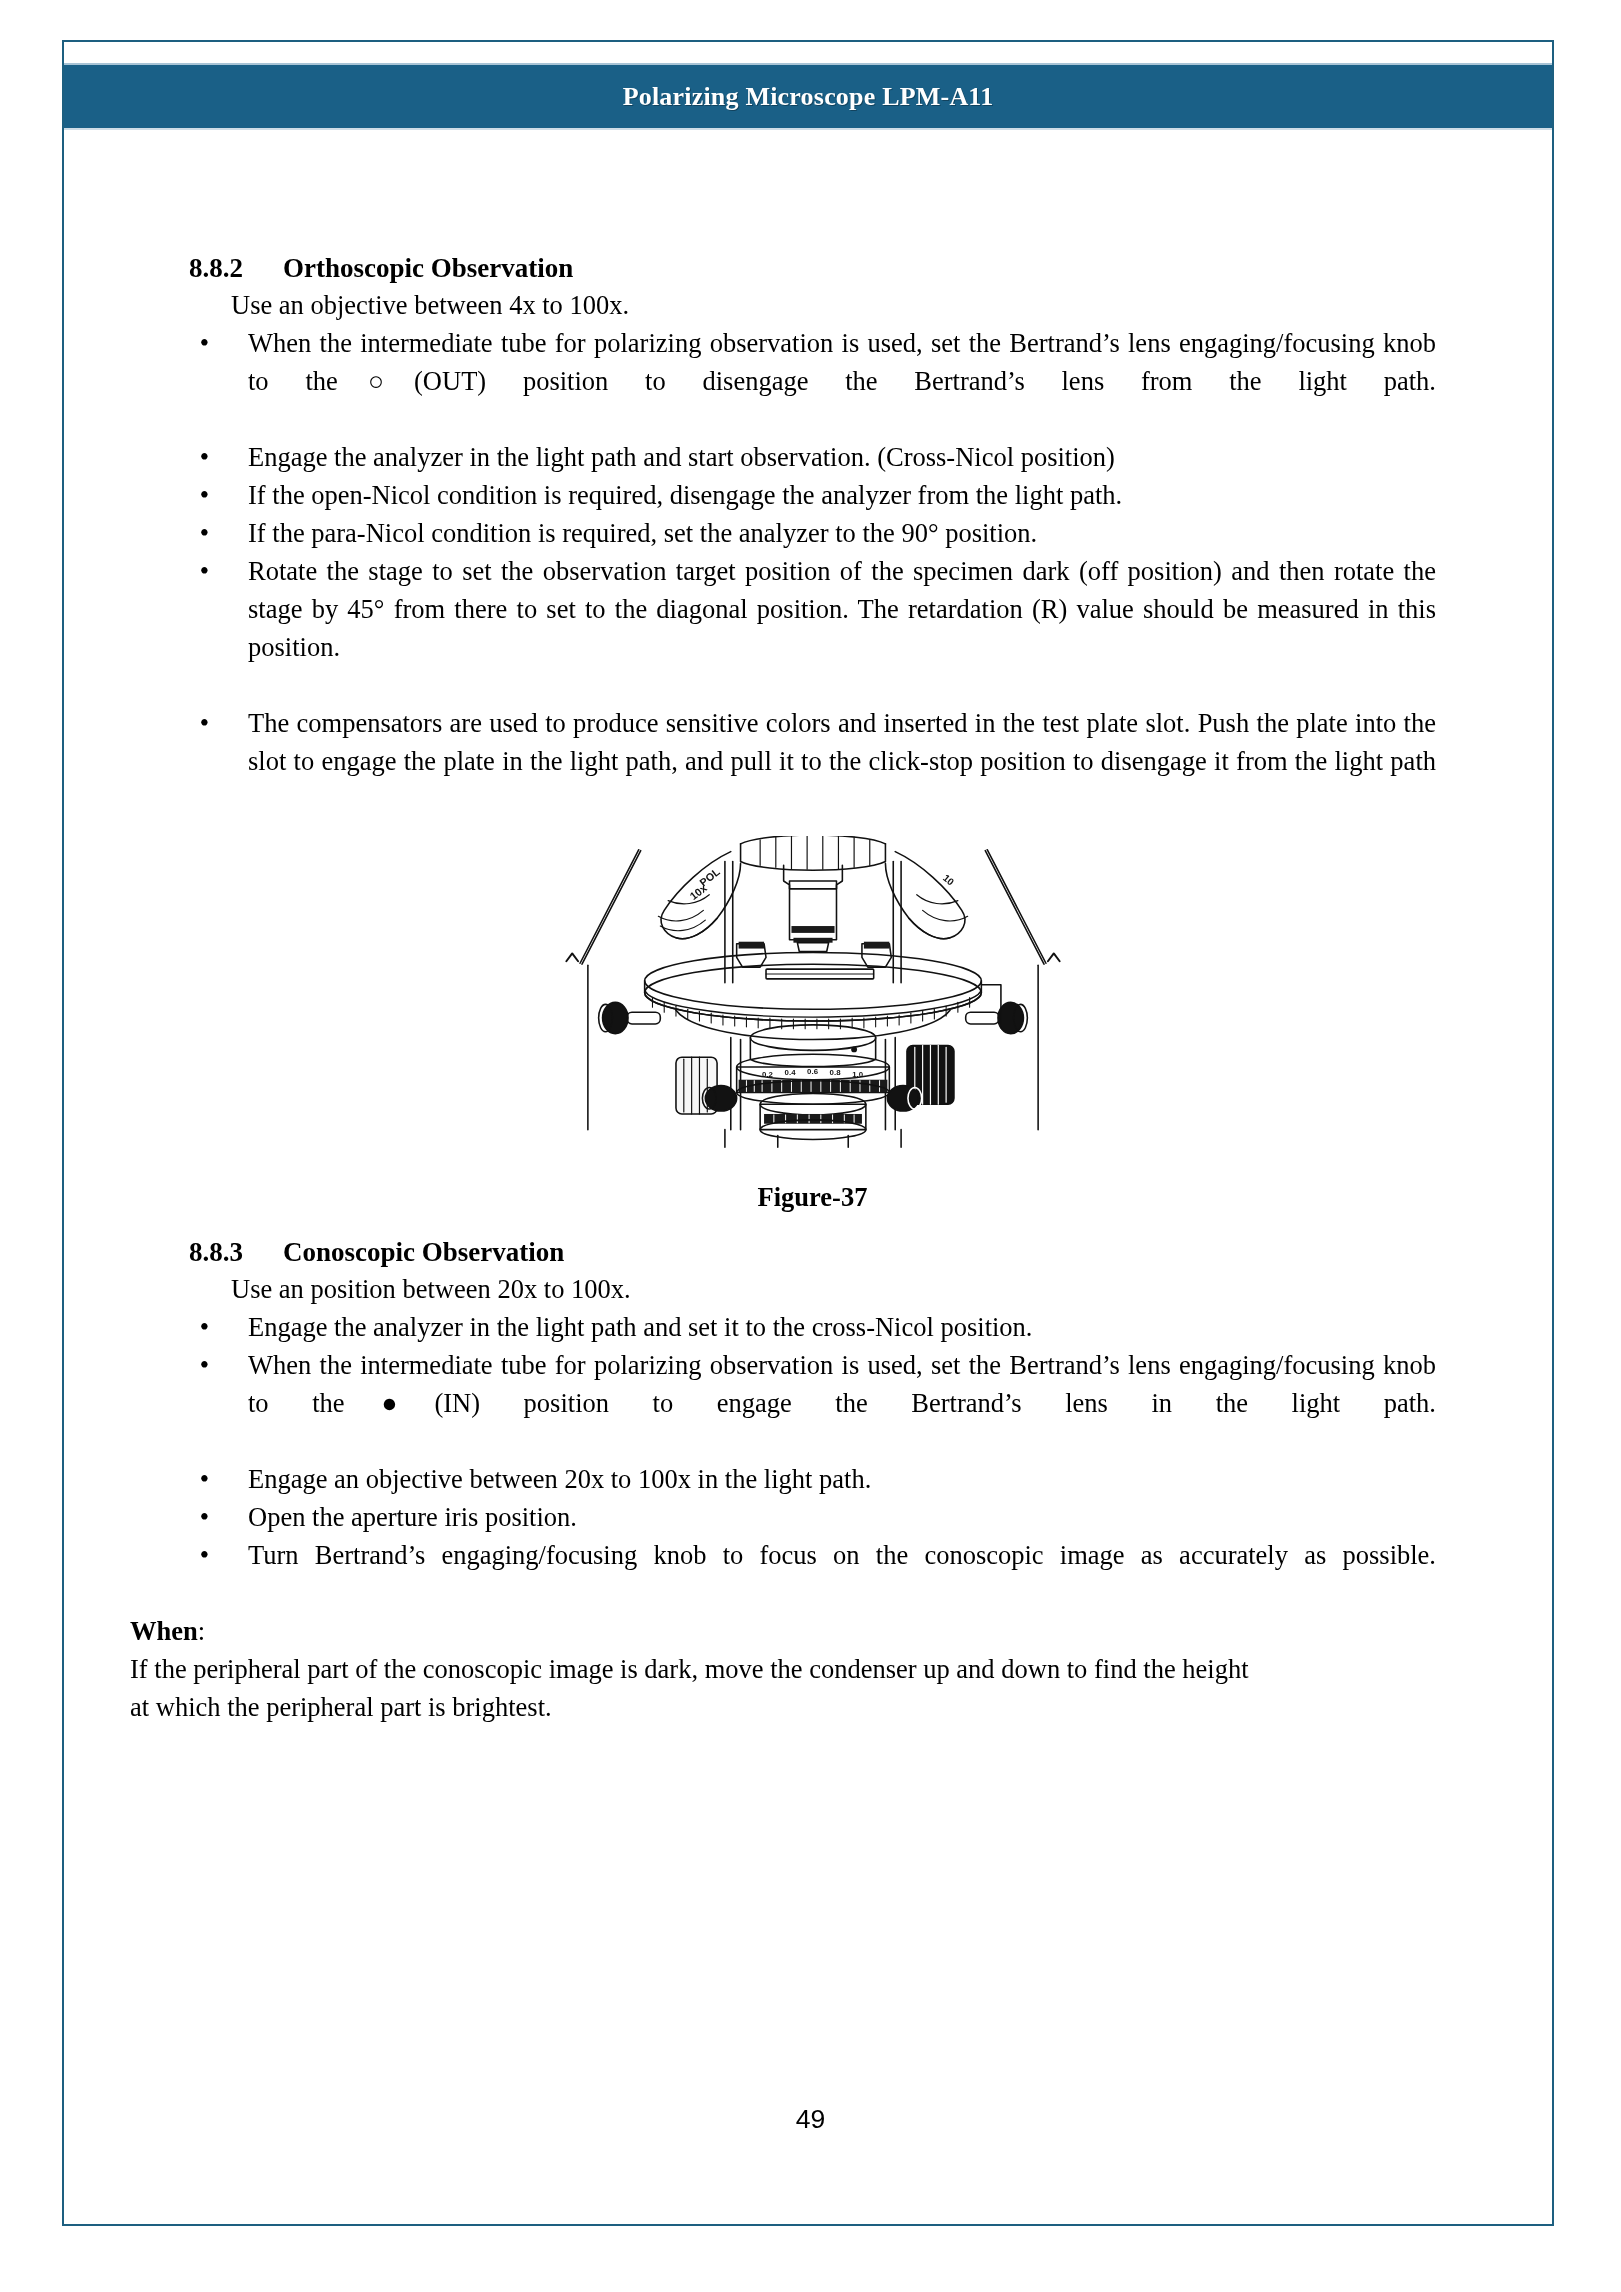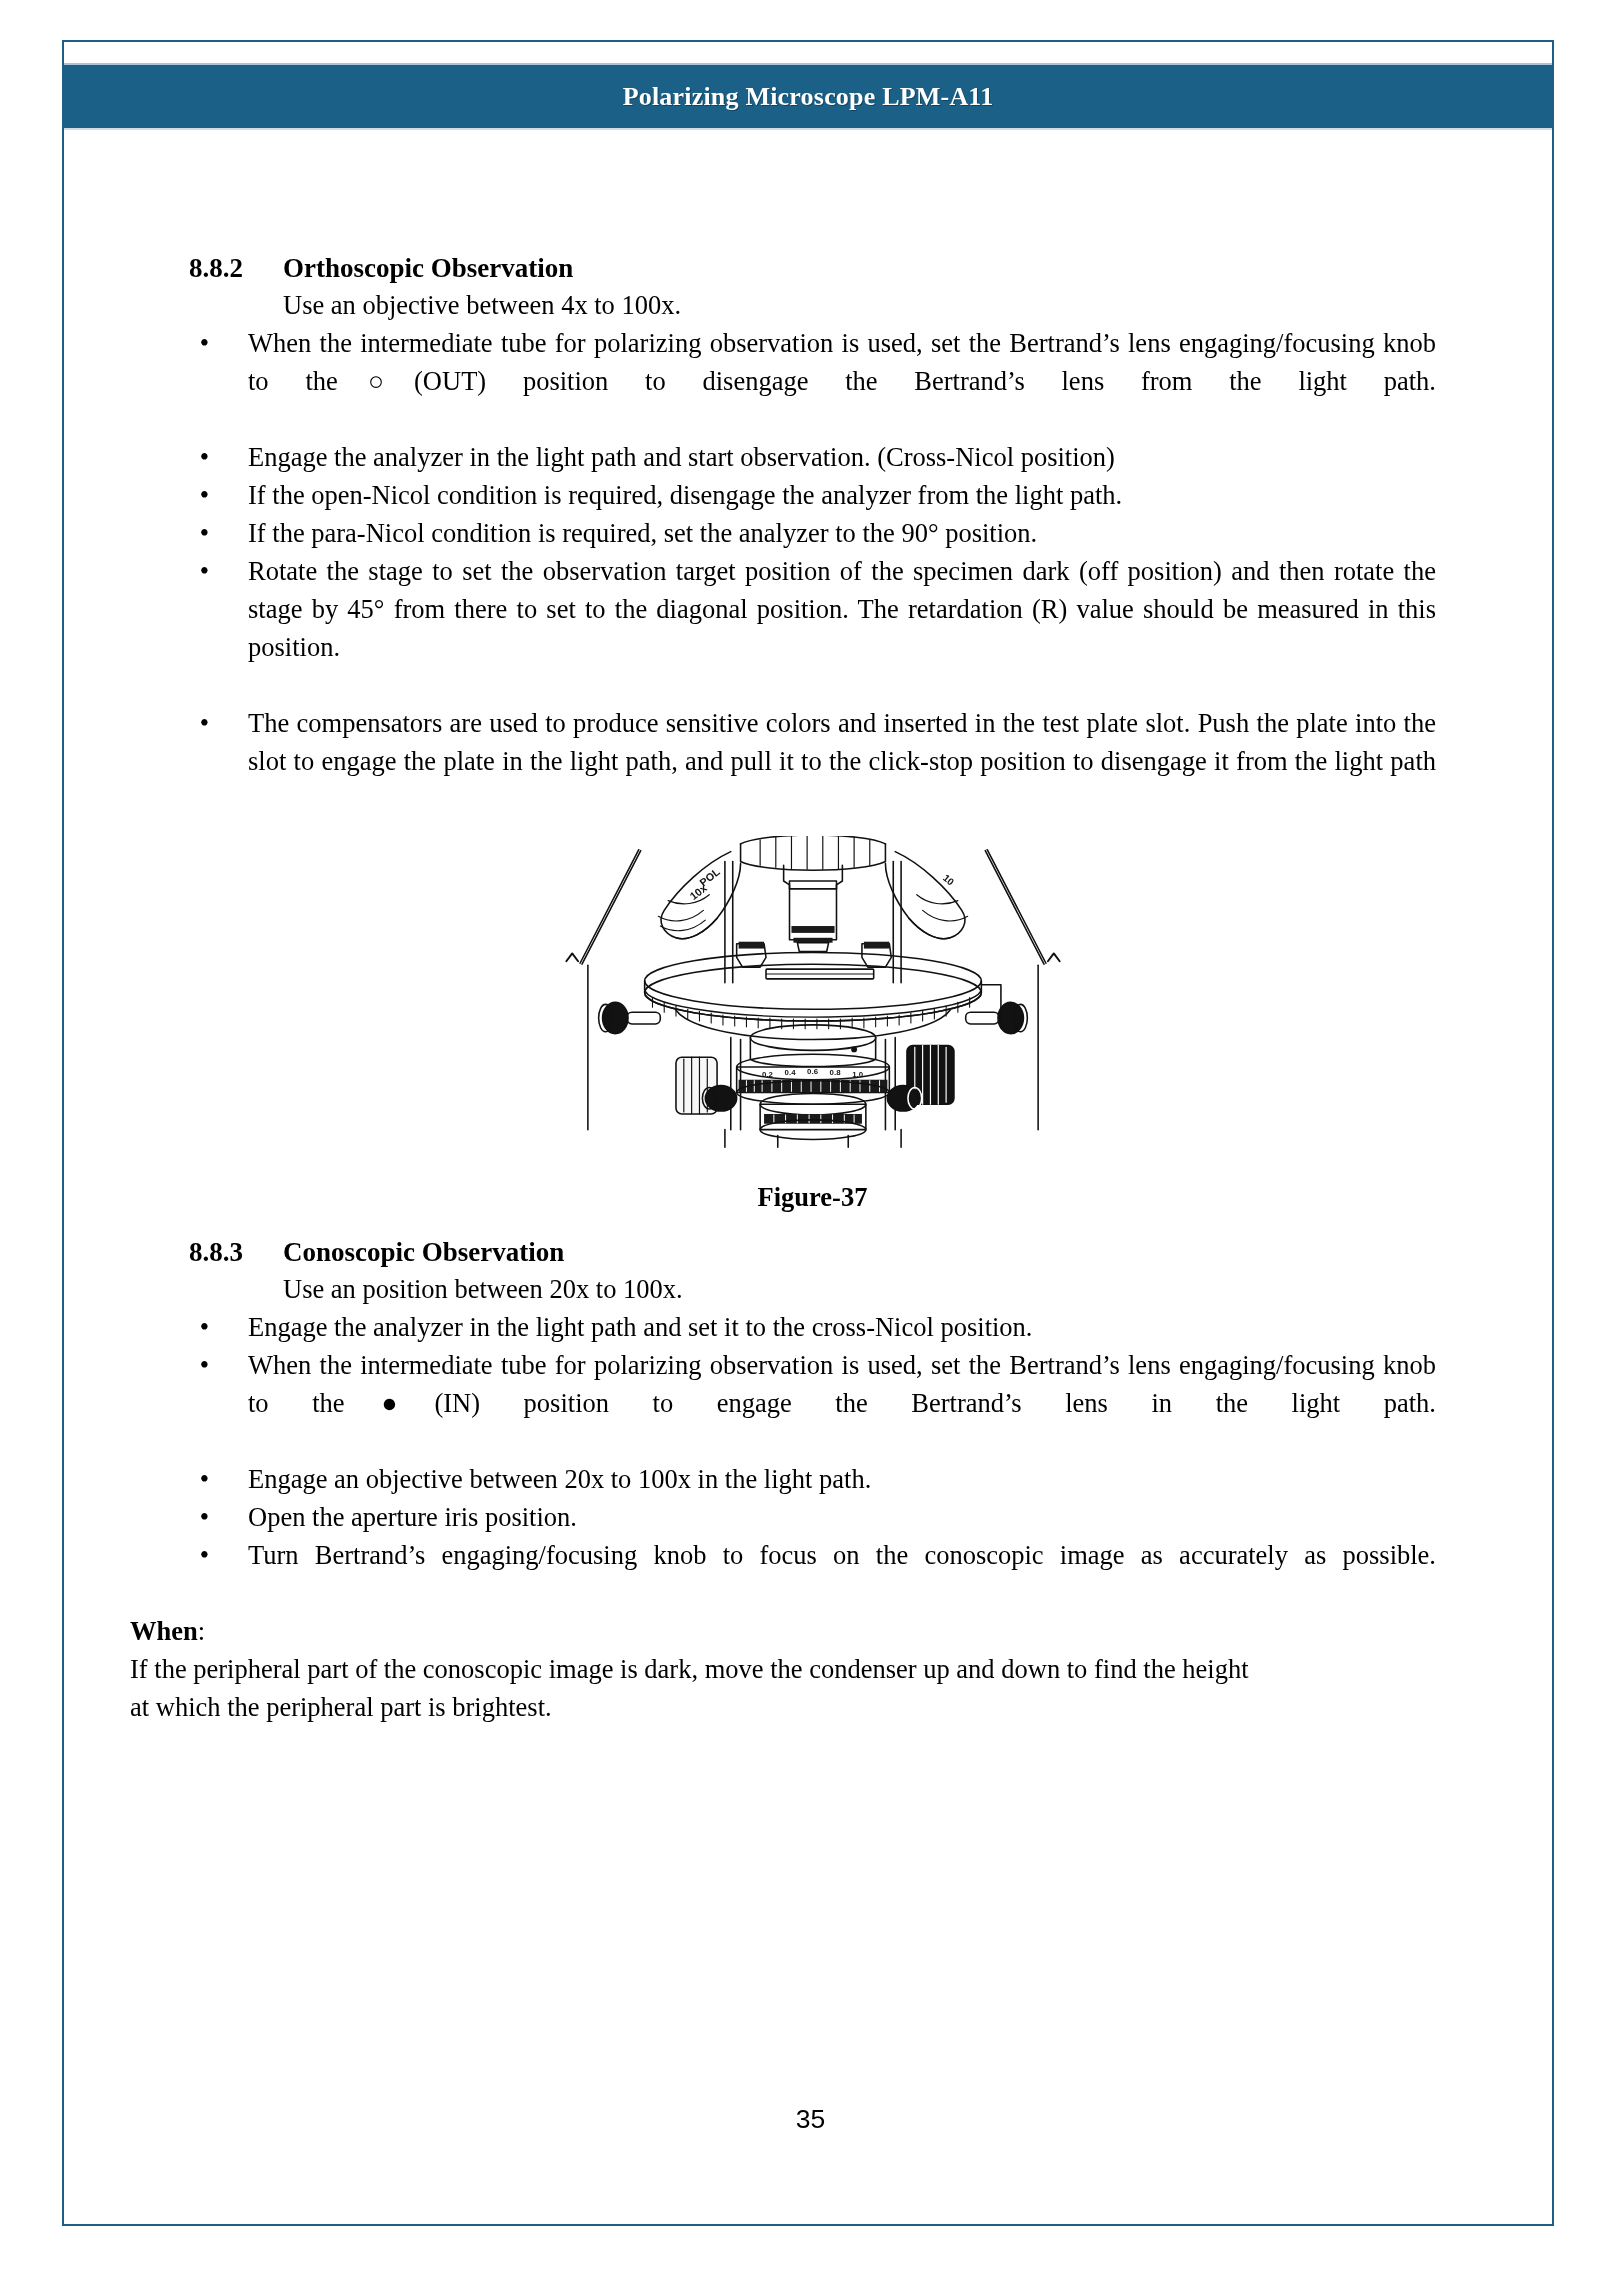--- a/index.html
+++ b/index.html
@@ -72,21 +72,21 @@
     white-space: nowrap;
   }
   .sec-num {
     display: inline-block;
     min-width: 94px;
   }
   .sec-sub {
     font-family: "Liberation Serif", serif;
     font-size: 26.5px;
     line-height: 37px;
-    margin: 0 0 0 94px;
+    margin: 0 0 0 42px;
   }
 
   
   ul.bullets {
     list-style: none;
     margin: 0;
     padding: 0;
   }
   ul.bullets > li {
     position: relative;
@@ -428,14 +428,14 @@
     </ul>
   </div>
 
   <div style="margin-left:-59px">
     <p class="note-label"><b>When</b><span>:</span></p>
     <p class="note-body">If the peripheral part of the conoscopic image is dark, move the condenser up and down to find the height at which the peripheral part is brightest.</p>
   </div>
 
 </div>
 
-<div class="page-number">35</div>
+<div class="page-number">49</div>
 
 
 </body></html>

